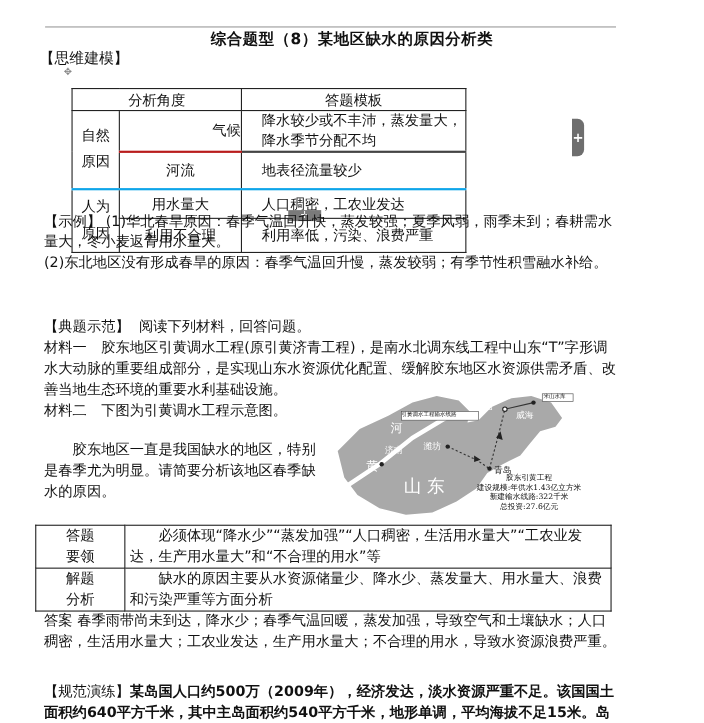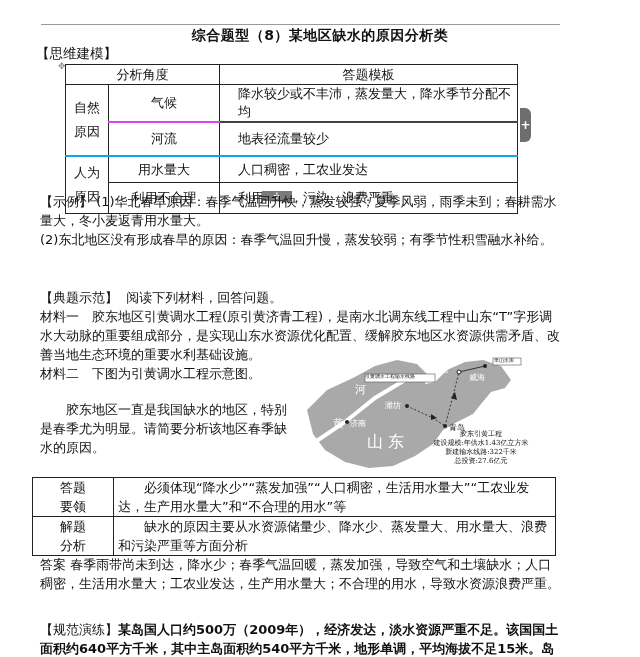--- a/index.html
+++ b/index.html
@@ -3,21 +3,21 @@
 <meta charset="utf-8">
 <style>
   html, body { margin:0; padding:0; background:#ffffff; }
   body { width:640px; height:657px; position:relative; overflow:hidden;
          font-family:"DejaVu Sans", sans-serif; color:#111; }
   .topline { position:absolute; left:41px; top:24px; width:519px; height:1px; background:#9a9a9a; }
   .title { position:absolute; left:0; top:27px; width:640px; text-align:center;
            font-size:14px; font-weight:bold; letter-spacing:0.5px; }
   .section-head { position:absolute; left:36px; font-size:13.5px; line-height:18px; }
   .move-handle { position:absolute; left:58px; top:62px; width:8px; height:8px; color:#888; font-size:9px; line-height:8px; }
-  table.model { position:absolute; left:65px; top:64px; width:453px; border-collapse:collapse; font-size:13px; }
+  table.model { position:absolute; left:65px; top:80px; width:359px; border-collapse:collapse; font-size:13px; }
   table.model td { border:1px solid #222; padding:0; height:26px; vertical-align:middle; }
   table.model td.c { text-align:center; }
   table.model td.l { padding-left:18px; }
   table.model .thick td { border-top:2px solid #0ea5e9; }
   .vcat { text-align:center; line-height:24px; }
   .side-tab { position:absolute; left:520px; top:108px; width:11px; height:34px; background:#6e6e6e;
               color:#fff; font-size:12px; font-weight:bold; text-align:center; line-height:34px;
               border-radius:0 6px 6px 0; }
   .float-tab { position:absolute; left:262px; top:191px; width:30px; height:10px; background:#7a7a7a;
                color:#fff; font-size:10px; text-align:center; line-height:10px; }
@@ -43,25 +43,25 @@
   <tbody>
       <tr>
     <td class="c" colspan="2" style="width:152px;height:19px;">分析角度</td>
     <td class="c" style="height:19px;">答题模板</td>
   </tr>
   <tr>
     <td rowspan="2" style="width:42px;" class="vcat">
       <div>自然</div>
       <div>原因</div>
     </td>
-    <td class="c" style="width:110px;height:24px;">气候</td>
+    <td class="c" style="width:110px;height:24px;text-align:right;">气候</td>
     <td class="l" style="height:24px;">降水较少或不丰沛，蒸发量大，降水季节分配不均</td>
   </tr>
   <tr>
-    <td class="c" style="height:32px;border-top:2px solid #d946ef;">河流</td>
+    <td class="c" style="height:32px;border-top:2px solid #b91c1c;">河流</td>
     <td class="l" style="height:32px;border-top:2px solid #444;">地表径流量较少</td>
   </tr>
   <tr class="thick">
     <td rowspan="2" class="vcat">
       <div>人为</div>
       <div>原因</div>
     </td>
     <td class="c" style="height:25px;">用水量大</td>
     <td class="l" style="height:25px;">人口稠密，工农业发达</td>
   </tr>
@@ -104,21 +104,21 @@
     <circle cx="140" cy="74" r="2" fill="#222"></circle>
     <circle cx="154" cy="20" r="2" fill="#fff" stroke="#222"></circle>
     <circle cx="180" cy="14" r="2" fill="#222"></circle>
     <rect x="60" y="22" width="70" height="8" fill="#fff" stroke="#555" stroke-width="0.6"></rect>
     <rect x="188" y="6" width="28" height="7" fill="#fff" stroke="#555" stroke-width="0.6"></rect>
   </svg>
   <span style="position:absolute;left:60px;top:21px;font-size:5px;">引黄调水工程输水线路</span>
   <span style="position:absolute;left:189px;top:5px;font-size:5px;">米山水库</span>
   <span style="position:absolute;left:28px;top:64px;font-size:11px;color:#fff;">黄</span>
   <span style="position:absolute;left:50px;top:30px;font-size:11px;color:#fff;">河</span>
-  <span style="position:absolute;left:45px;top:66px;font-size:8px;color:#fff;text-align:center;">济南</span>
+  <span style="position:absolute;left:45px;top:52px;font-size:8px;color:#fff;text-align:center;">济南</span>
   <span style="position:absolute;left:80px;top:48px;font-size:8px;color:#fff;">潍坊</span>
   <span style="position:absolute;left:144px;top:70px;font-size:8px;">青岛</span>
   <span style="position:absolute;left:128px;top:12px;font-size:8px;color:#fff;">烟台</span>
   <span style="position:absolute;left:164px;top:20px;font-size:8px;color:#fff;">威海</span>
   <span style="position:absolute;left:62px;top:80px;font-size:16px;color:#fff;font-family:'DejaVu Serif',serif;">山 东</span>
   <div style="position:absolute;left:120px;top:78px;width:112px;text-align:center;font-size:7px;line-height:9px;font-family:'DejaVu Serif',serif;">
     <div>胶东引黄工程</div>
     <div>建设规模:年供水1.43亿立方米</div>
     <div>新建输水线路:322千米</div>
     <div>总投资:27.6亿元</div>

